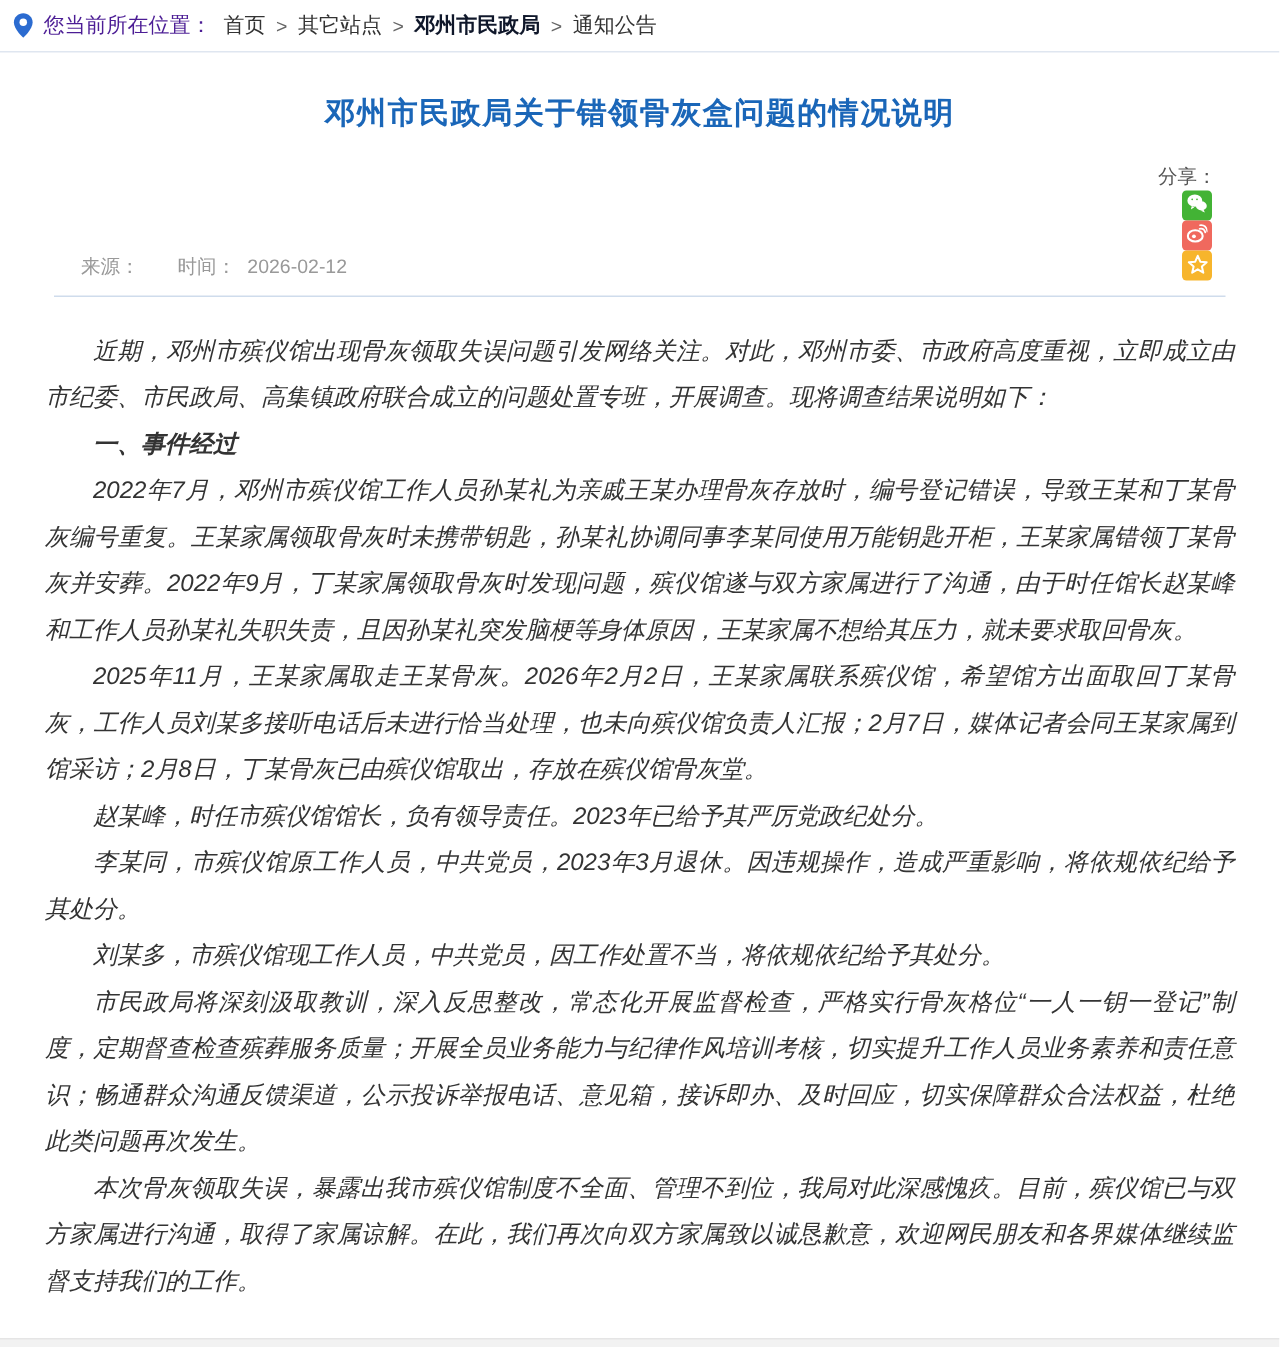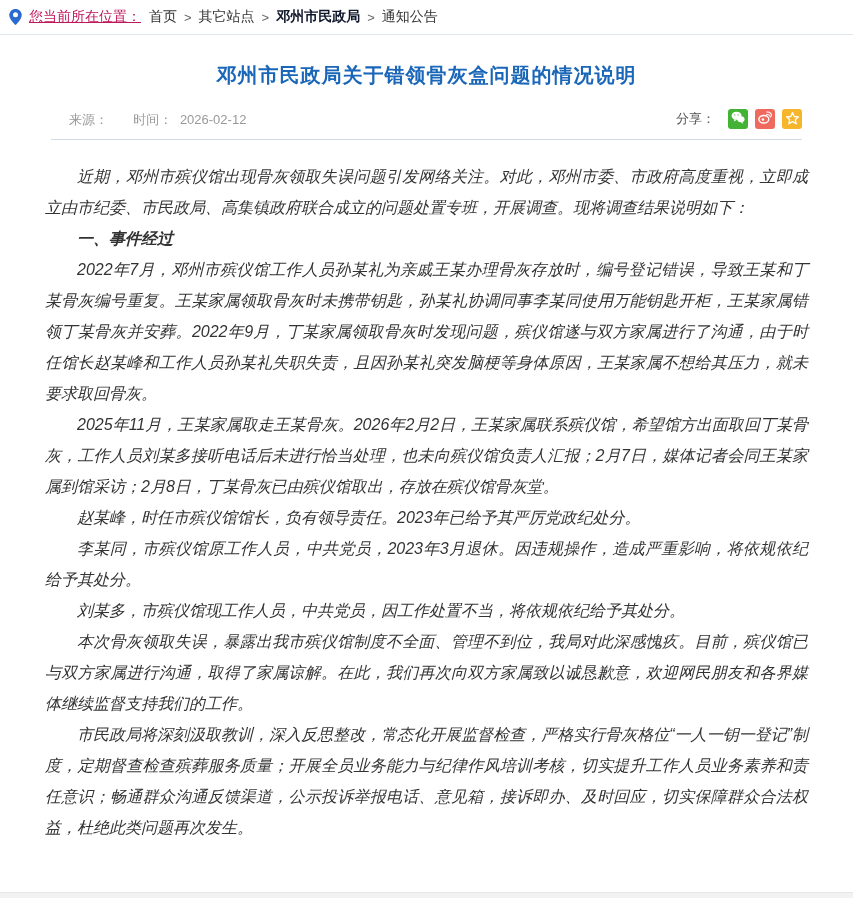--- a/index.html
+++ b/index.html
@@ -19,48 +19,48 @@
     height: 35px;
     display: flex;
     align-items: center;
     padding: 0 12px 0 8px;
     border-bottom: 1px solid #dfe6f0;
     font-size: 14px;
     color: #333;
     white-space: nowrap;
   }
   .breadcrumb-bar .pin { display: inline-flex; margin-right: 6px; }
-  .breadcrumb-prefix { color: #be185d; margin-right: 8px; text-decoration: underline; }
+  .breadcrumb-prefix { color: #4c1d95; margin-right: 8px; }
   .crumb { color: #333; text-decoration: none; cursor: pointer; }
   .crumb.current-site { color: #0f172a; font-weight: bold; }
   .crumb-sep { color: #666; margin: 0 7px; font-size: 13px; }
 
   
-  .content { padding: 0 43px; }
+  .content { padding: 0 28px; }
 
   h1.article-title {
     text-align: center;
     color: #1a66b8;
     font-size: 20px;
     font-weight: bold;
     margin: 27px 0 16px 0;
     letter-spacing: 1px;
   }
 
   .meta-row {
     display: flex;
     justify-content: space-between;
     align-items: flex-end;
     font-size: 13px;
     color: #999;
     padding: 4px 8px 10px 26px;
   }
   .meta-left .meta-label { margin-right: 4px; }
   .meta-left .gap { display: inline-block; width: 14px; }
-  .meta-right { display: flex; align-items: center; color: #666; }
+  .meta-right { display: flex; align-items: center; color: #666; flex-direction: column; }
   .share-label { margin-right: 6px; color: #555; }
   .share-btn {
     width: 20px; height: 20px;
     border-radius: 3px;
     display: inline-flex;
     align-items: center;
     justify-content: center;
     margin-left: 7px;
     cursor: pointer;
   }
@@ -161,18 +161,18 @@
   <hr class="meta-divider">
 
   <div class="article-body" id="article-body">
       <p class="para">近期，邓州市殡仪馆出现骨灰领取失误问题引发网络关注。对此，邓州市委、市政府高度重视，立即成立由市纪委、市民政局、高集镇政府联合成立的问题处置专班，开展调查。现将调查结果说明如下：</p>
       <p class="heading">一、事件经过</p>
       <p class="para">2022年7月，邓州市殡仪馆工作人员孙某礼为亲戚王某办理骨灰存放时，编号登记错误，导致王某和丁某骨灰编号重复。王某家属领取骨灰时未携带钥匙，孙某礼协调同事李某同使用万能钥匙开柜，王某家属错领丁某骨灰并安葬。2022年9月，丁某家属领取骨灰时发现问题，殡仪馆遂与双方家属进行了沟通，由于时任馆长赵某峰和工作人员孙某礼失职失责，且因孙某礼突发脑梗等身体原因，王某家属不想给其压力，就未要求取回骨灰。</p>
       <p class="para">2025年11月，王某家属取走王某骨灰。2026年2月2日，王某家属联系殡仪馆，希望馆方出面取回丁某骨灰，工作人员刘某多接听电话后未进行恰当处理，也未向殡仪馆负责人汇报；2月7日，媒体记者会同王某家属到馆采访；2月8日，丁某骨灰已由殡仪馆取出，存放在殡仪馆骨灰堂。</p>
       <p class="para">赵某峰，时任市殡仪馆馆长，负有领导责任。2023年已给予其严厉党政纪处分。</p>
       <p class="para">李某同，市殡仪馆原工作人员，中共党员，2023年3月退休。因违规操作，造成严重影响，将依规依纪给予其处分。</p>
       <p class="para">刘某多，市殡仪馆现工作人员，中共党员，因工作处置不当，将依规依纪给予其处分。</p>
+      <p class="para">市民政局将深刻汲取教训，深入反思整改，常态化开展监督检查，严格实行骨灰格位“一人一钥一登记”制度，定期督查检查殡葬服务质量；开展全员业务能力与纪律作风培训考核，切实提升工作人员业务素养和责任意识；畅通群众沟通反馈渠道，公示投诉举报电话、意见箱，接诉即办、及时回应，切实保障群众合法权益，杜绝此类问题再次发生。</p>
       <p class="para">本次骨灰领取失误，暴露出我市殡仪馆制度不全面、管理不到位，我局对此深感愧疚。目前，殡仪馆已与双方家属进行沟通，取得了家属谅解。在此，我们再次向双方家属致以诚恳歉意，欢迎网民朋友和各界媒体继续监督支持我们的工作。</p>
-      <p class="para">市民政局将深刻汲取教训，深入反思整改，常态化开展监督检查，严格实行骨灰格位“一人一钥一登记”制度，定期督查检查殡葬服务质量；开展全员业务能力与纪律作风培训考核，切实提升工作人员业务素养和责任意识；畅通群众沟通反馈渠道，公示投诉举报电话、意见箱，接诉即办、及时回应，切实保障群众合法权益，杜绝此类问题再次发生。</p>
     </div>
 </div>
 
 <div class="footer-strip"></div>
 
 </body></html>

